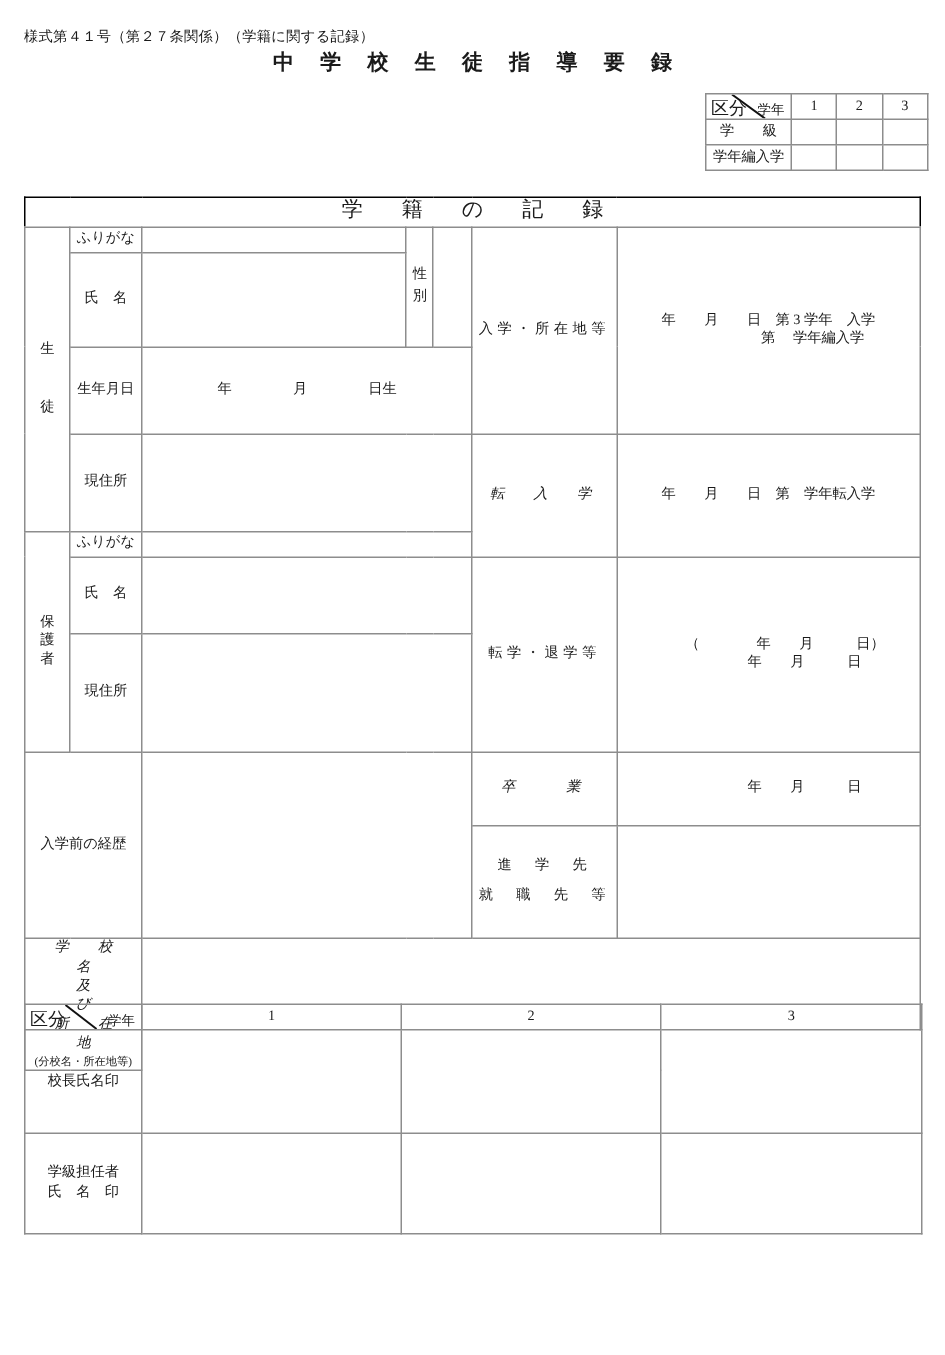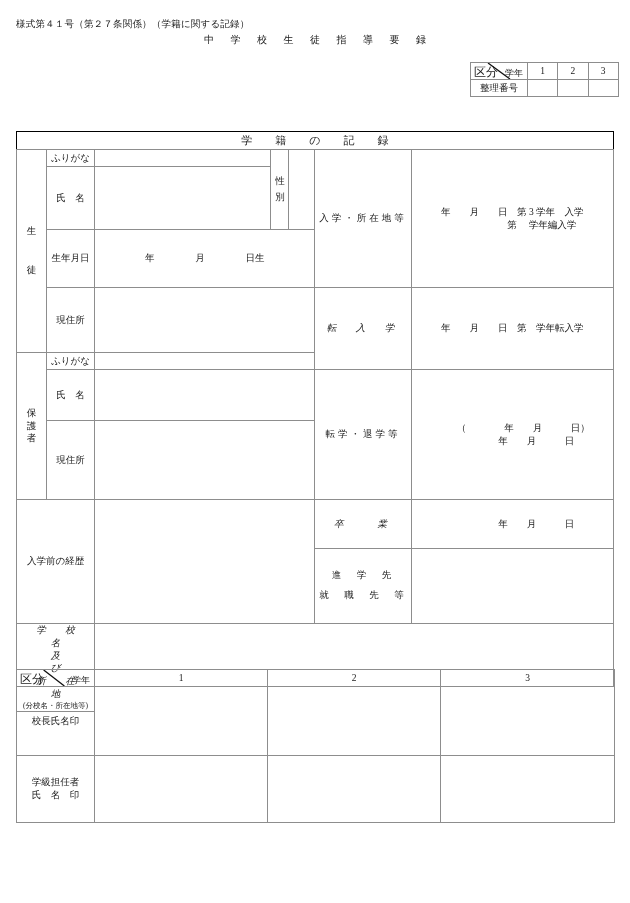--- a/index.html
+++ b/index.html
@@ -32,24 +32,24 @@
     font-size: 9.5px;
     letter-spacing: 0.2px;
     white-space: nowrap;
   }
   .doc-title {
     position: absolute;
     left: 0;
     right: 0;
     top: 33px;
     text-align: center;
-    font-size: 10px;
+    font-size: 14px;
     letter-spacing: 7px;
     padding-left: 7px;
-    font-weight: 400;
+    font-weight: 700;
   }
 
   
   table.grid {
     border-collapse: collapse;
     table-layout: fixed;
   }
   table.grid td {
     border: 0.8px solid #8d8d8d;
     font-size: 9.5px;
@@ -97,21 +97,21 @@
 
   
   #main-block {
     position: absolute;
     left: 16px;
     top: 131px;
     width: 598px;
   }
   #main-block .section-title {
     height: 17px;
-    font-size: 11px;
+    font-size: 14px;
     letter-spacing: 6px;
     padding-left: 6px;
     border: none;
     border-bottom: 0.8px solid #8d8d8d;
   }
 
   .vlabel {
     width: 30px;
     font-size: 9.5px;
     line-height: 2.1;
@@ -179,21 +179,27 @@
         <span class="d-right">学年</span>
         <svg class="slash" viewBox="0 0 56 16" preserveAspectRatio="none">
           <line x1="17" y1="0" x2="39" y2="16" stroke="#111" stroke-width="1.3"></line>
         </svg>
       </td>
       <td class="yr-col">1</td>
       <td class="yr-col">2</td>
       <td class="yr-col">3</td>
     </tr>
     <tr>
-      <td>整理番号</td>
+      <td>学　　級</td>
+      <td class="blankcell"></td>
+      <td class="blankcell"></td>
+      <td class="blankcell"></td>
+    </tr>
+    <tr>
+      <td>学年編入学</td>
       <td class="blankcell"></td>
       <td class="blankcell"></td>
       <td class="blankcell"></td>
     </tr>
   </tbody>
     </table>
 
   <table class="grid outer" id="main-block">
     <colgroup>
       <col style="width:30px">

